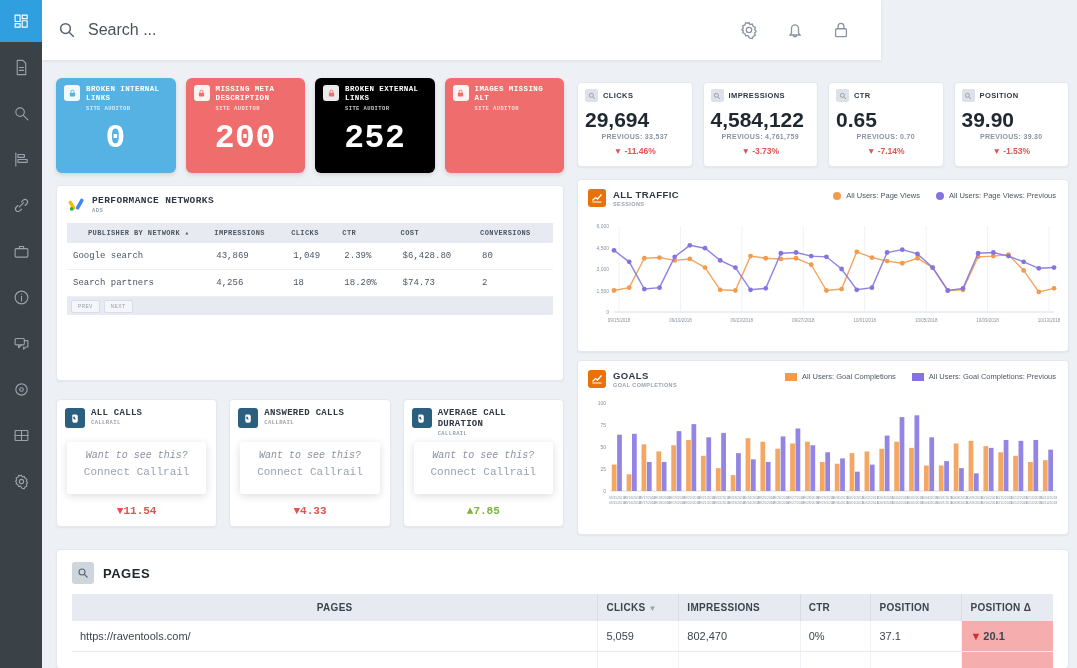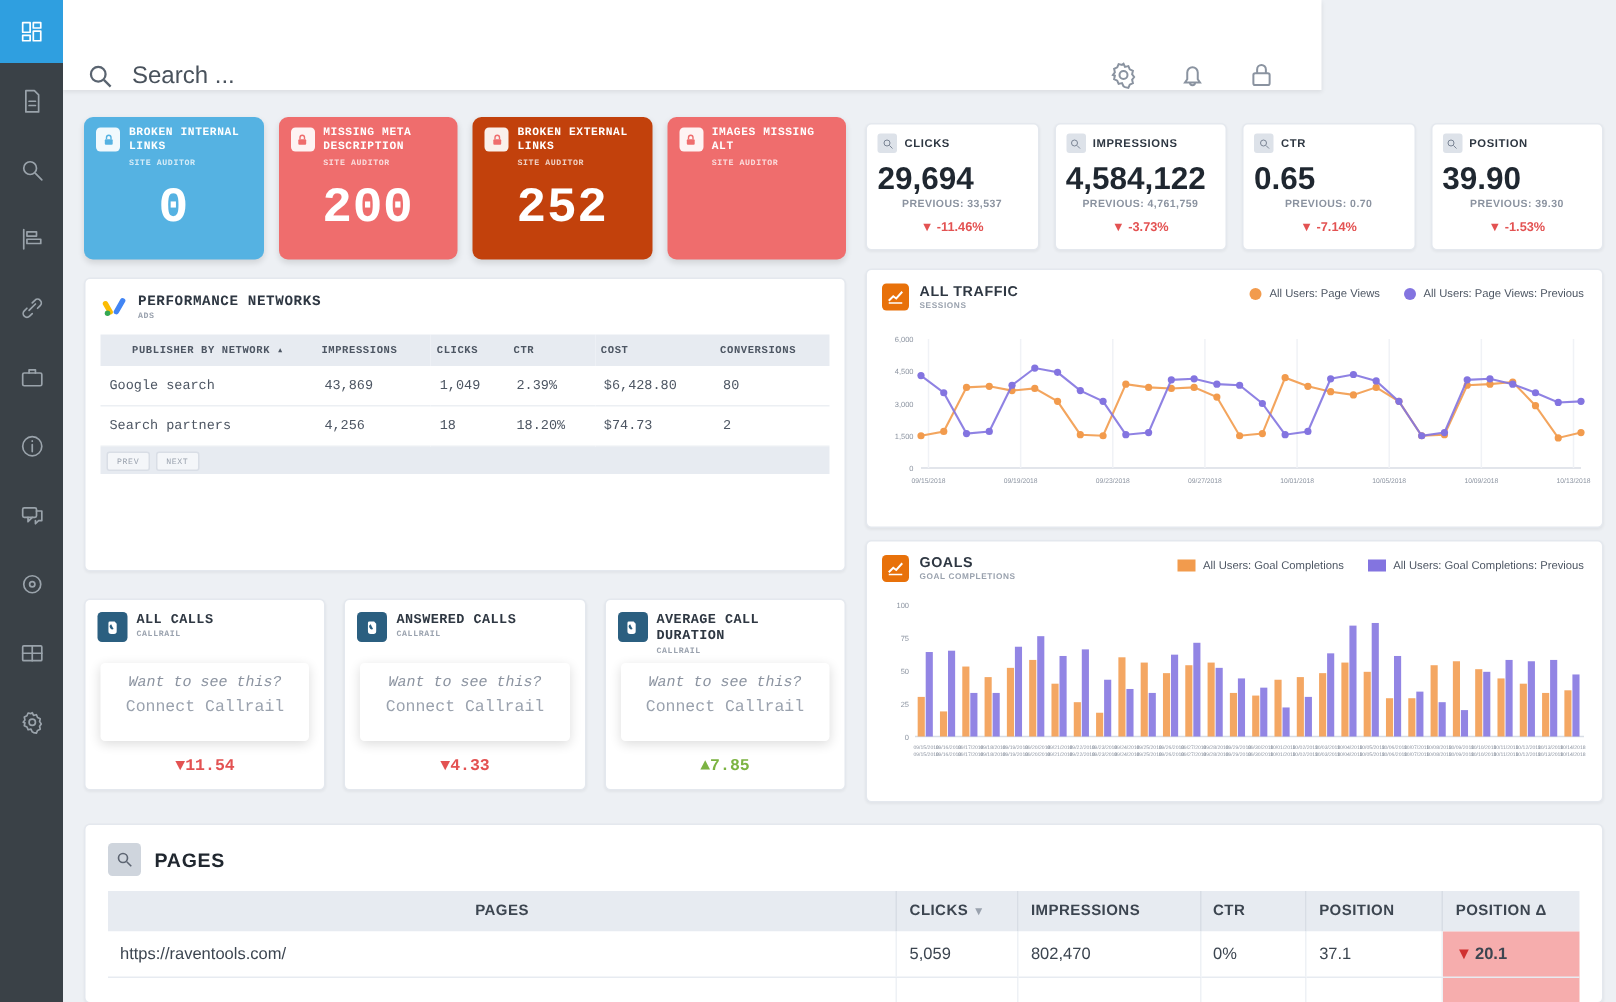--- a/index.html
+++ b/index.html
@@ -12,21 +12,21 @@
     background:#3a4147; z-index:5; display:flex; flex-direction:column; align-items:center; }
   .side-item { width:42px; height:42px; display:flex; align-items:center; justify-content:center;
     color:#9aa3ab; cursor:pointer; }
   .side-item.active { background:#2f9fe0; color:#fff; }
   .side-item + .side-item { margin-top:4px; }
   .side-item svg { width:17px; height:17px; stroke:currentColor; fill:none;
     stroke-width:1.6; stroke-linecap:round; stroke-linejoin:round; }
 
   
   .header { position:absolute; left:42px; top:0; width:839px; height:60px; background:#fff;
-    box-shadow:0 1px 3px rgba(0,0,0,.08); display:flex; align-items:flex-end; z-index:4; }
+    box-shadow:0 1px 3px rgba(0,0,0,.08); display:flex; align-items:center; z-index:4; }
   .search-wrap { display:flex; align-items:center; gap:12px; margin-left:16px; flex:1; }
   .search-wrap svg { width:18px; height:18px; stroke:#5a6470; fill:none; stroke-width:2; }
   .search-input { border:none; outline:none; font-size:16px; color:#3c4650; width:300px;
     font-family:"Liberation Sans",sans-serif; background:transparent; }
   .search-input::placeholder { color:#49525c; }
   .hdr-icons { display:flex; align-items:center; gap:26px; margin-right:30px; }
   .hdr-icons svg { width:20px; height:20px; stroke:#8a93a0; fill:none; stroke-width:1.6;
     cursor:pointer; }
 
   
@@ -264,21 +264,21 @@
                     <path d="M8 10V7a4 4 0 0 1 8 0v3" stroke="#ef6d6d" stroke-width="2.5" fill="none"></path>
                   </svg>
                 </span>
                 <div>
                   <div class="audit-title">MISSING META DESCRIPTION</div>
                   <div class="audit-sub">SITE AUDITOR</div>
                 </div>
               </div>
               <div class="audit-val">200</div>
             </div>
-            <div class="audit-card" style="background: #c2410c;">
+            <div class="audit-card" style="background: #000000;">
               <div class="audit-head">
                 <span class="audit-ico">
                   <svg viewBox="0 0 24 24">
                     <rect x="5" y="10" width="14" height="10" rx="2" fill="#ef6d6d"></rect>
                     <path d="M8 10V7a4 4 0 0 1 8 0v3" stroke="#ef6d6d" stroke-width="2.5" fill="none"></path>
                   </svg>
                 </span>
                 <div>
                   <div class="audit-title">BROKEN EXTERNAL LINKS</div>
                   <div class="audit-sub">SITE AUDITOR</div>

